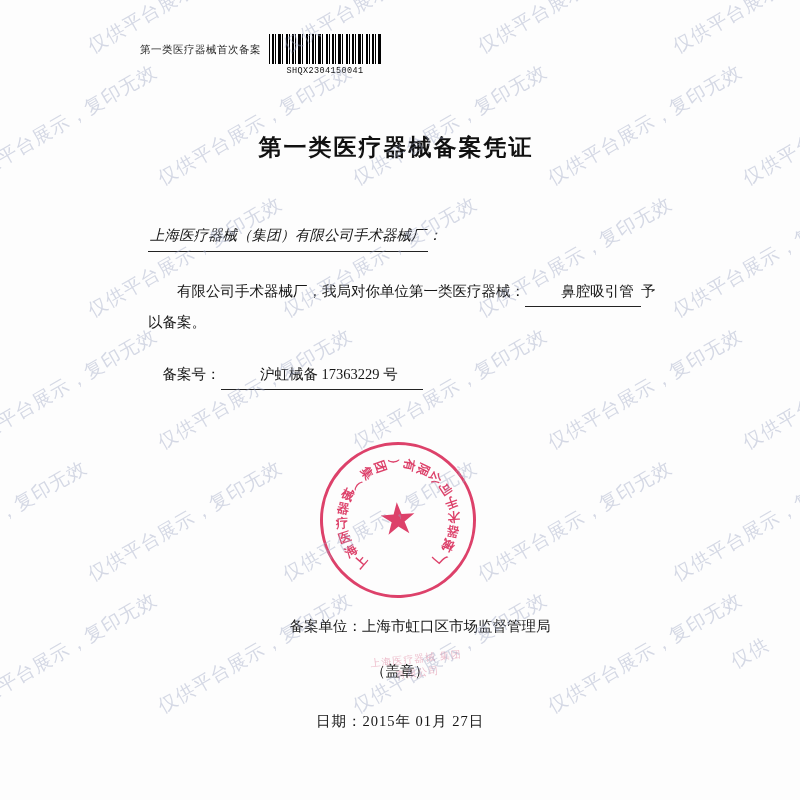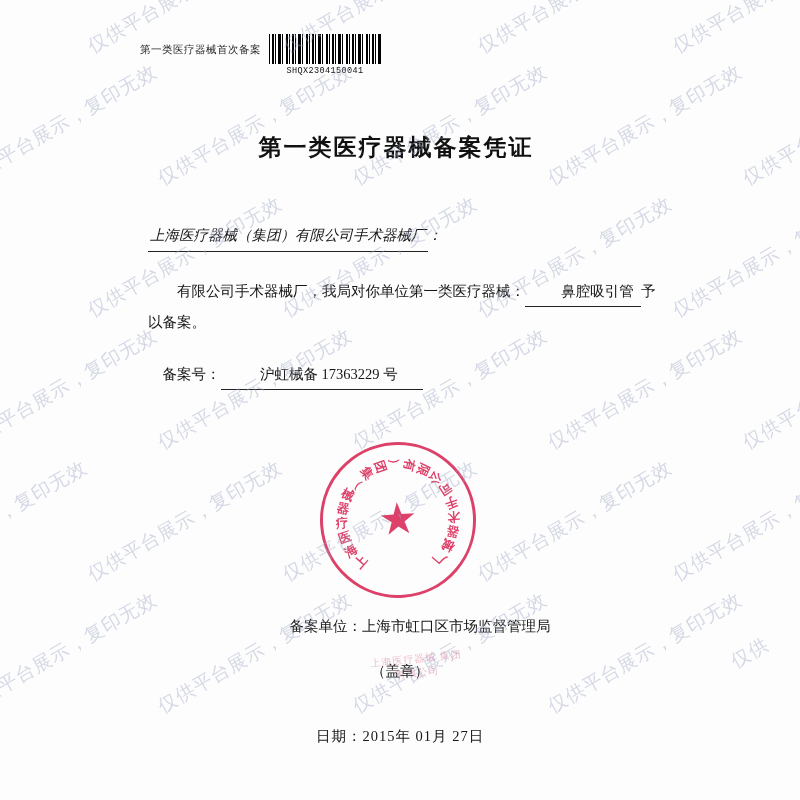--- a/index.html
+++ b/index.html
@@ -172,21 +172,21 @@
   .footer {
     position: absolute;
     left: 0;
     width: 800px;
     text-align: center;
     font-size: 14.5px;
     color: #161616;
   }
   .footer-unit { top: 617px; padding-left: 20px; }
   .footer-stamp { top: 662px; }
-  .footer-date { top: 727px; letter-spacing: 1px; text-align: center; }
+  .footer-date { top: 712px; letter-spacing: 1px; text-align: center; }
 
   
   .wm-layer {
     position: absolute;
     inset: 0;
     pointer-events: none;
     overflow: hidden;
   }
   .wm {
     position: absolute;

